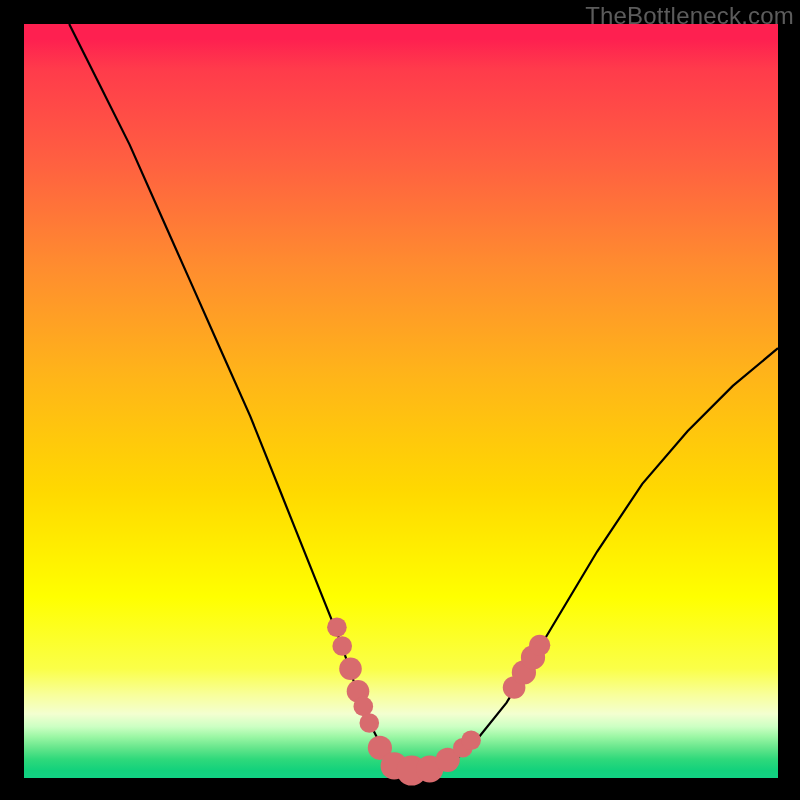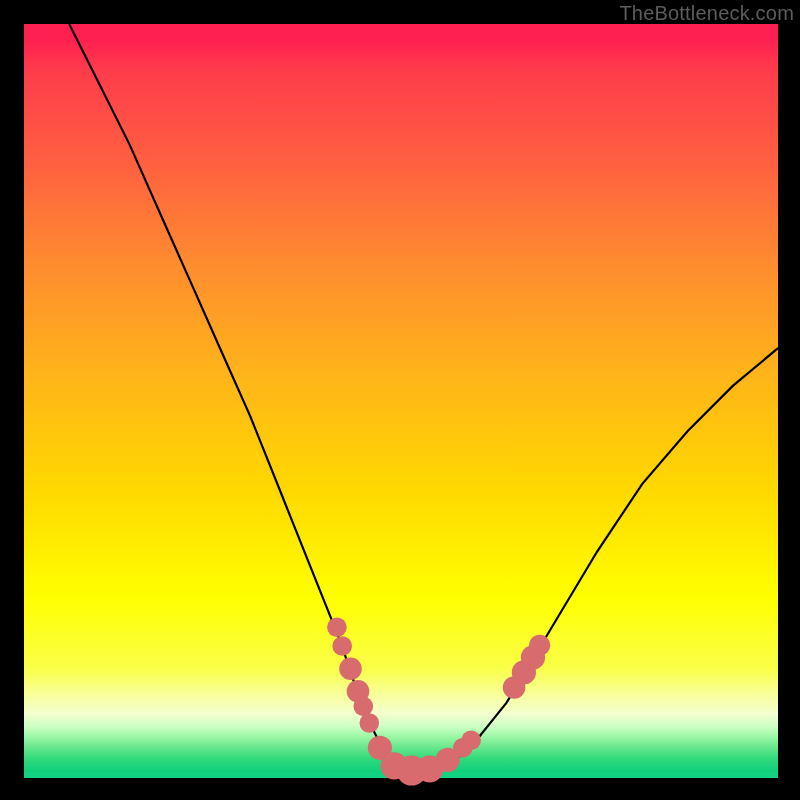--- a/index.html
+++ b/index.html
@@ -46,21 +46,21 @@
         #2fd97b 97.5%,
         #12d17c 99%,
         #12d184 100%
       );
   }
   .watermark {
     position: absolute;
     top: 2px;
     right: 6px;
     color: #5c5c5c;
-    font-size: 20px;
+    font-size: 24px;
     letter-spacing: 0.2px;
     font-weight: 400;
     user-select: none;
   }
   svg.curve {
     position: absolute;
     left: 0;
     top: 0;
     width: 754px;
     height: 754px;

